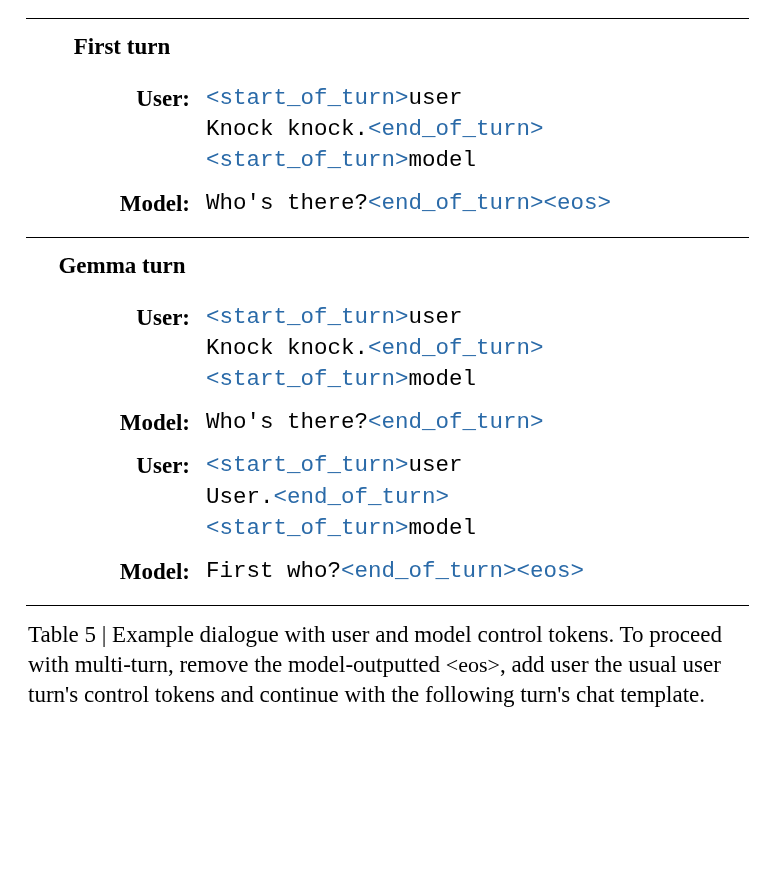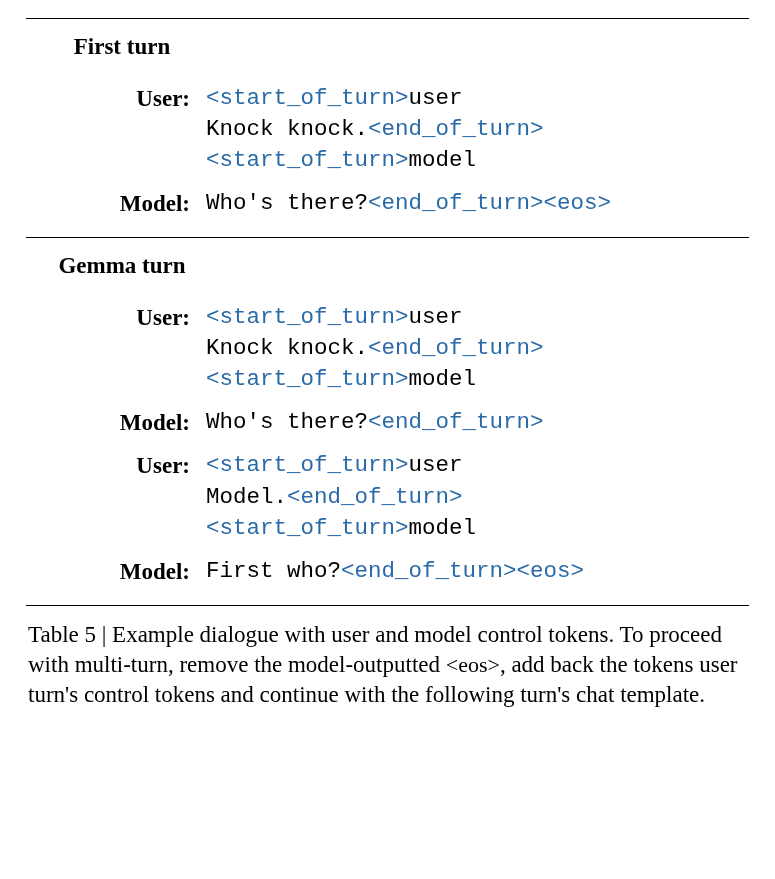--- a/index.html
+++ b/index.html
@@ -111,31 +111,31 @@
     <div class="row">
       <div class="label-cell">Model:</div>
       <div class="code-cell">
         <div class="line"><span class="plain">Who's there?</span><span class="tok">&lt;end_of_turn&gt;</span></div>
       </div>
     </div>
     <div class="row">
       <div class="label-cell">User:</div>
       <div class="code-cell">
         <div class="line"><span class="tok">&lt;start_of_turn&gt;</span><span class="plain">user</span></div>
-        <div class="line"><span class="plain">Model.</span><span class="tok">&lt;end_of_turn&gt;</span></div>
+        <div class="line"><span class="plain">User.</span><span class="tok">&lt;end_of_turn&gt;</span></div>
         <div class="line"><span class="tok">&lt;start_of_turn&gt;</span><span class="plain">model</span></div>
       </div>
     </div>
     <div class="row">
       <div class="label-cell">Model:</div>
       <div class="code-cell">
         <div class="line"><span class="plain">First who?</span><span class="tok">&lt;end_of_turn&gt;&lt;eos&gt;</span></div>
       </div>
     </div>
   </div>
 
   <div class="rule"></div>
 
   <div class="caption">
-    <span>Table 5 | Example dialogue with user and model control tokens. To proceed with multi-turn, remove the model-outputted </span><span class="mono-inline">&lt;eos&gt;</span><span>, add back the tokens user turn's control tokens and continue with the following turn's chat template.</span>
+    <span>Table 5 | Example dialogue with user and model control tokens. To proceed with multi-turn, remove the model-outputted </span><span class="mono-inline">&lt;eos&gt;</span><span>, add user the usual user turn's control tokens and continue with the following turn's chat template.</span>
   </div>
 
 </div>
 
 </body></html>

